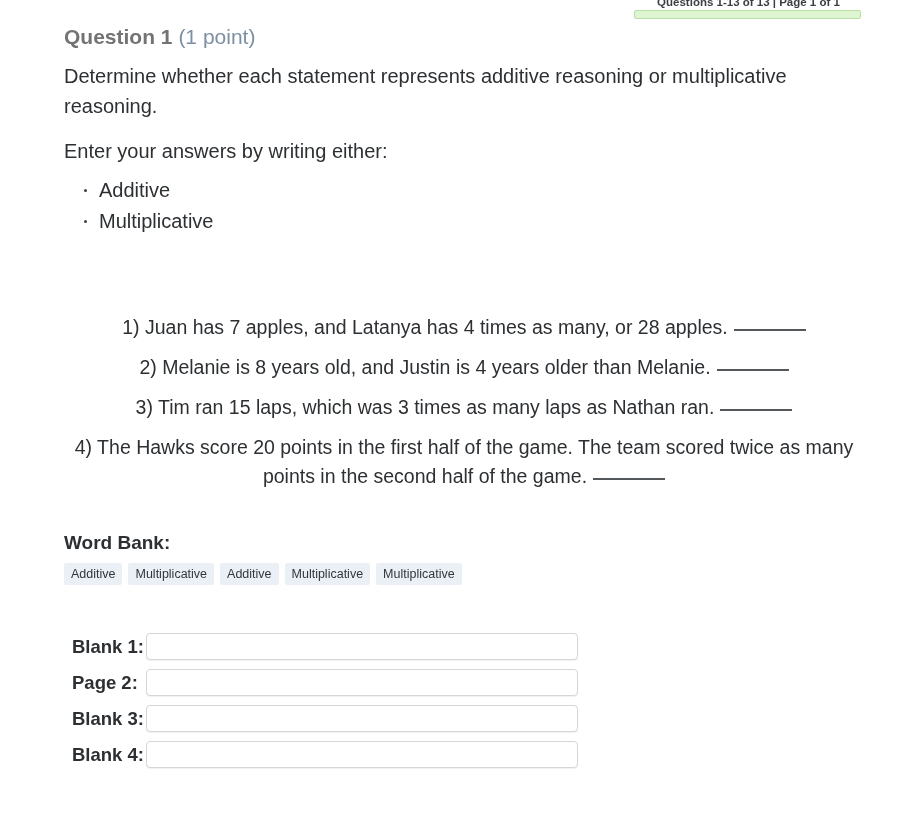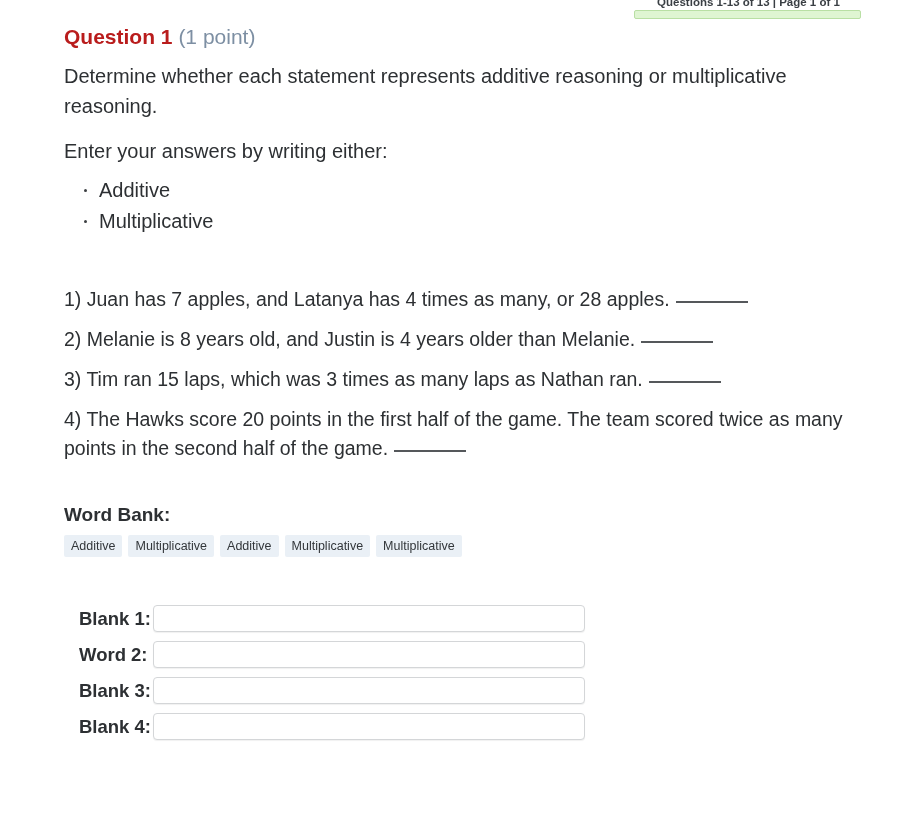--- a/index.html
+++ b/index.html
@@ -54,21 +54,21 @@
     width: 800px;
   }
 
   .question-header {
     font-size: 21px;
     line-height: 30px;
     margin-bottom: 9px;
   }
   .question-title {
     font-weight: bold;
-    color: #b91c1c;
+    color: #737373;
   }
   .question-points {
     color: #7d8fa3;
     font-weight: normal;
   }
 
   .prompt {
     font-size: 20px;
     line-height: 30px;
     color: #2d3033;
@@ -100,21 +100,22 @@
     position: absolute;
     left: 20px;
     top: 14px;
     width: 3px;
     height: 3px;
     background: #3c3f42;
     border-radius: 50%;
   }
 
   .items {
-    margin-top: 48px;
+    margin-top: 76px;
+    text-align: center;
   }
   .item {
     font-size: 19.5px;
     line-height: 29px;
     color: #2d3033;
     margin-bottom: 11px;
     max-width: 800px;
   }
   .blank-line {
     display: inline-block;
@@ -146,21 +147,21 @@
     font-size: 12.5px;
     line-height: 16px;
     padding: 3px 7px;
     border-radius: 2px;
     white-space: nowrap;
   }
 
   
   .blanks {
     margin-top: 48px;
-    margin-left: 15px;
+    margin-left: 8px;
   }
   .blank-row {
     display: flex;
     align-items: center;
     margin-bottom: 9px;
   }
   .blank-label {
     font-size: 18.5px;
     font-weight: bold;
     color: #2d3033;
@@ -234,21 +235,21 @@
         <span class="chip">Multiplicative</span>
       </div>
     </div>
 
     <div class="blanks">
       <div class="blank-row">
         <span class="blank-label">Blank 1:</span>
         <input class="blank-input" type="text" value="" style="">
       </div>
       <div class="blank-row">
-        <span class="blank-label">Word 2:</span>
+        <span class="blank-label">Page 2:</span>
         <input class="blank-input" type="text" value="" style="">
       </div>
       <div class="blank-row">
         <span class="blank-label">Blank 3:</span>
         <input class="blank-input" type="text" value="" style="">
       </div>
       <div class="blank-row">
         <span class="blank-label">Blank 4:</span>
         <input class="blank-input" type="text" value="" style="">
       </div>

